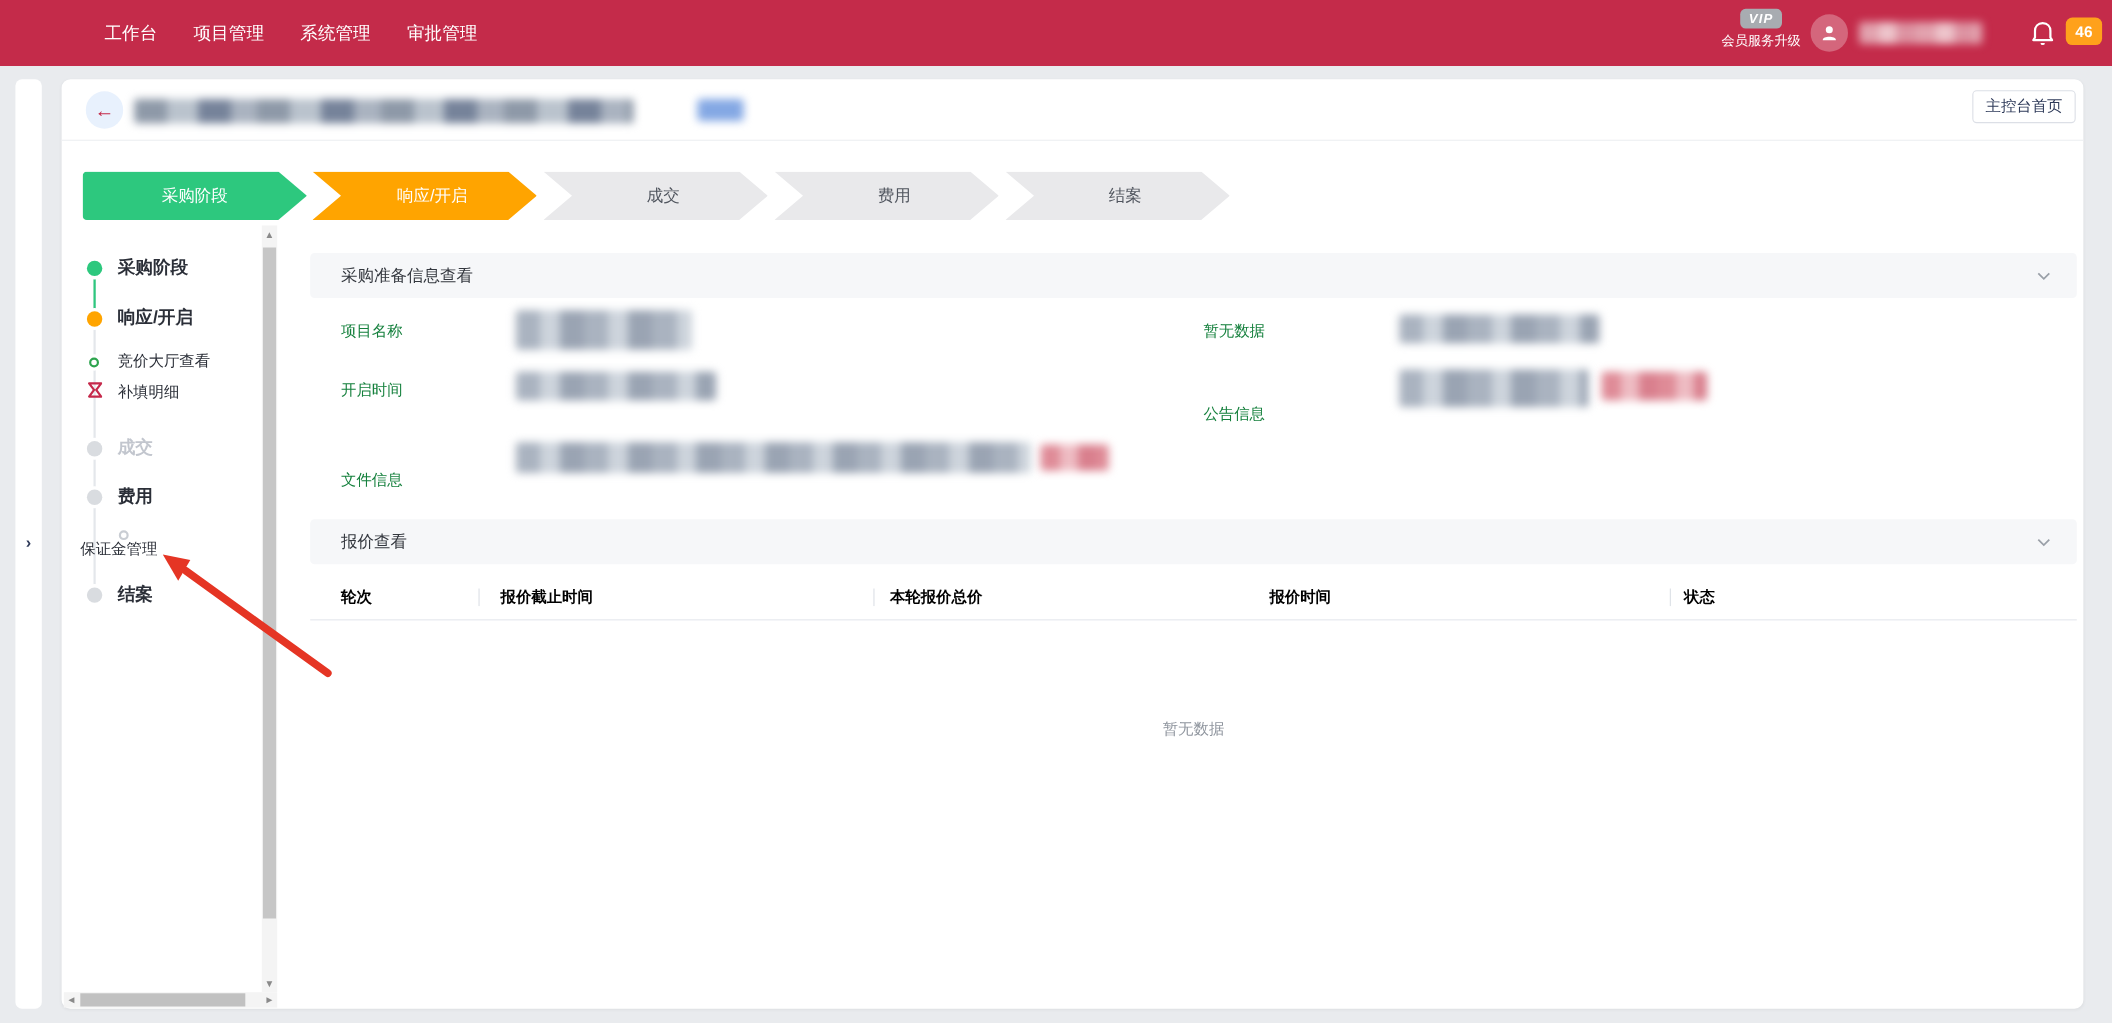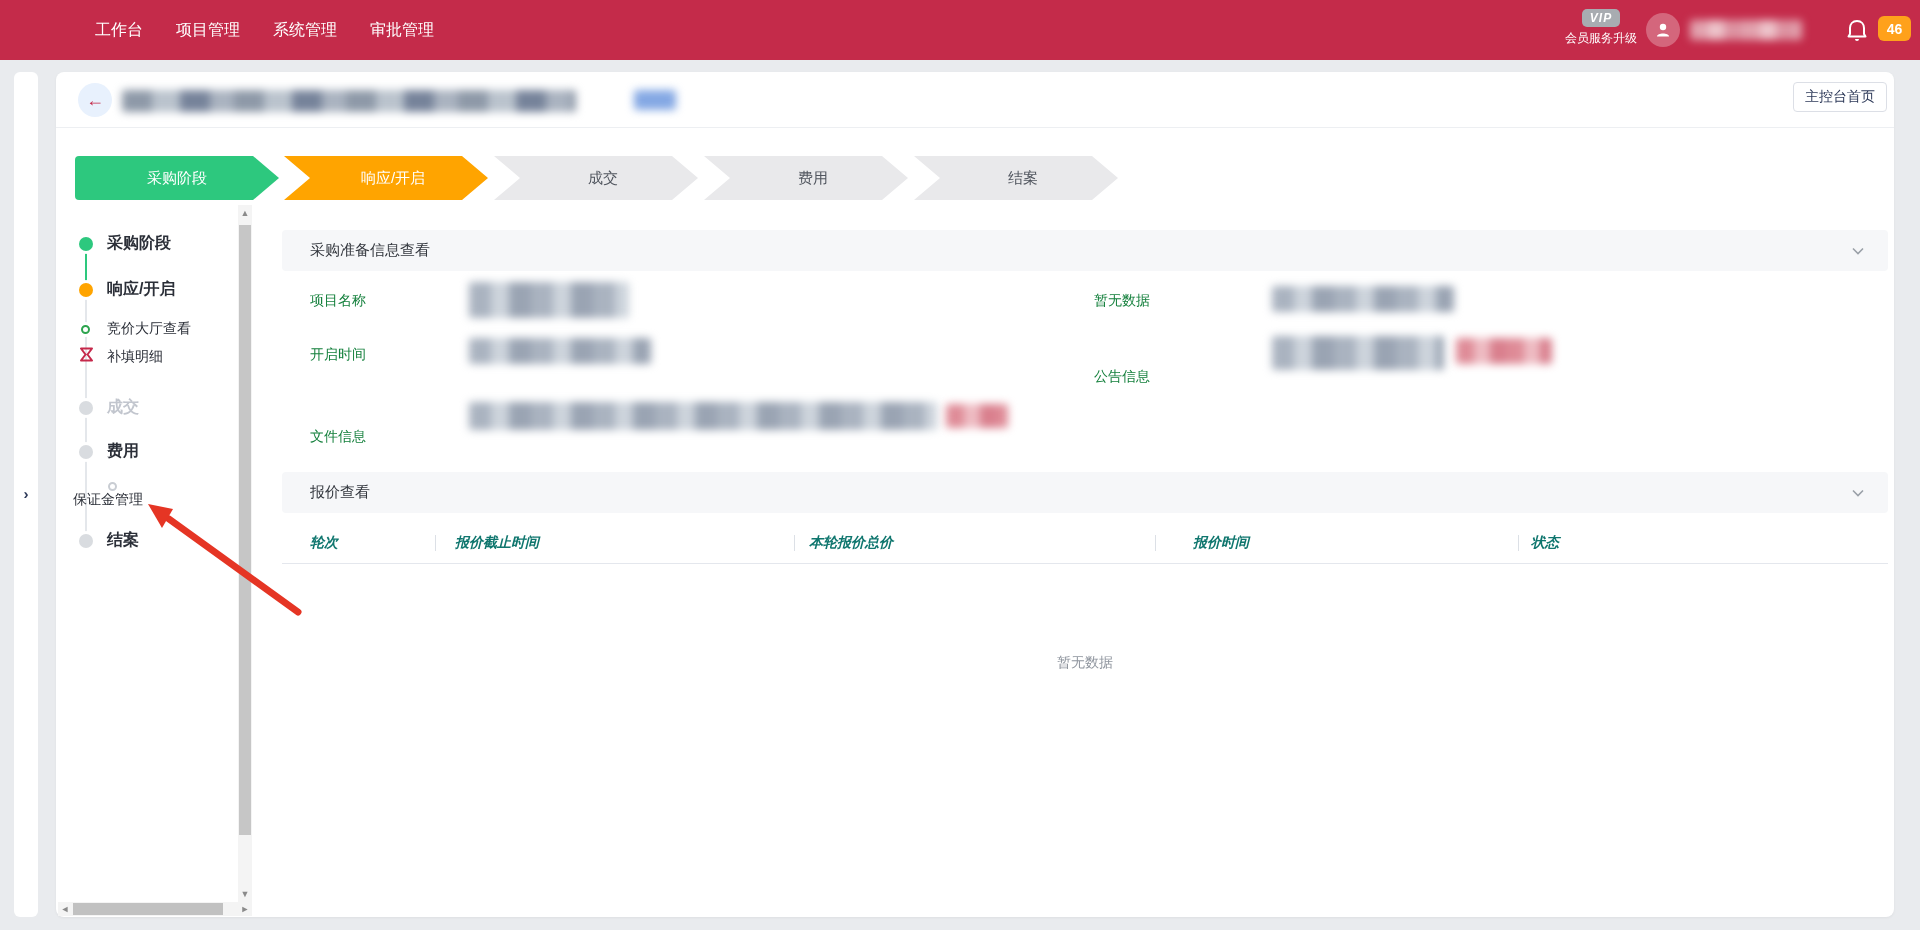--- a/index.html
+++ b/index.html
@@ -66,21 +66,21 @@
   
   .panel-header { position:absolute; left:226px; width:1606px; height:41px; background:#F6F7F9; border-radius:4px; display:flex; align-items:center; }
   .panel-title { font-size:15px; color:#33373E; margin-left:28px; }
   .panel-chevron { position:absolute; right:22px; top:13px; width:16px; height:16px; cursor:pointer; }
   .field-label { position:absolute; font-size:14px; color:#15803d; white-space:nowrap; }
   .redact-gray { position:absolute; background:repeating-linear-gradient(90deg,#aab3c0 0 22px,#cdd4dc 22px 40px,#9aa4b3 40px 62px); }
   .redact-red { position:absolute; background:repeating-linear-gradient(90deg,#df8b97 0 18px,#eebcc3 18px 34px,#d97f8d 34px 50px); }
 
   
   .thead { position:absolute; left:226px; top:450px; width:1606px; height:42px; border-bottom:1px solid #E4E7ED; }
-  .th { position:absolute; top:0; height:42px; display:flex; align-items:center; font-size:14px; font-weight:bold; color:#0f766e; white-space:nowrap;font-style:italic; }
+  .th { position:absolute; top:0; height:42px; display:flex; align-items:center; font-size:14px; font-weight:bold; color:#000000; white-space:nowrap; }
   .th-div { position:absolute; top:13px; width:1px; height:16px; background:#DCE0E6; }
   .empty-text { position:absolute; left:226px; top:582px; width:1606px; text-align:center; font-size:14px; color:#8F959E; }
 
   
   .anno-arrow { position:absolute; left:0; top:0; pointer-events:none; }
 </style>
 </head>
 <body>
 
 <div id="app">
@@ -219,21 +219,21 @@
       </span>
     </div>
 
     <div class="thead">
       <span class="th" style="left:28px;">轮次</span>
       <span class="th-div" style="left:153px;"></span>
       <span class="th" style="left:173px;">报价截止时间</span>
       <span class="th-div" style="left:512px;"></span>
       <span class="th" style="left:527px;">本轮报价总价</span>
       <span class="th-div" style="left:873px;"></span>
-      <span class="th" style="left:911px;text-align:center;">报价时间</span>
+      <span class="th" style="left:872px;text-align:center;">报价时间</span>
       <span class="th-div" style="left:1236px;"></span>
       <span class="th" style="left:1249px;">状态</span>
     </div>
     <div class="empty-text">暂无数据</div>
 
     <svg class="anno-arrow" width="300" height="580" viewBox="0 0 300 580">
       <line x1="242" y1="540" x2="113" y2="447" stroke="#E53524" stroke-width="7" stroke-linecap="round"></line>
       <polygon points="92,432 117,437 106,456" fill="#E53524"></polygon>
     </svg>
 

